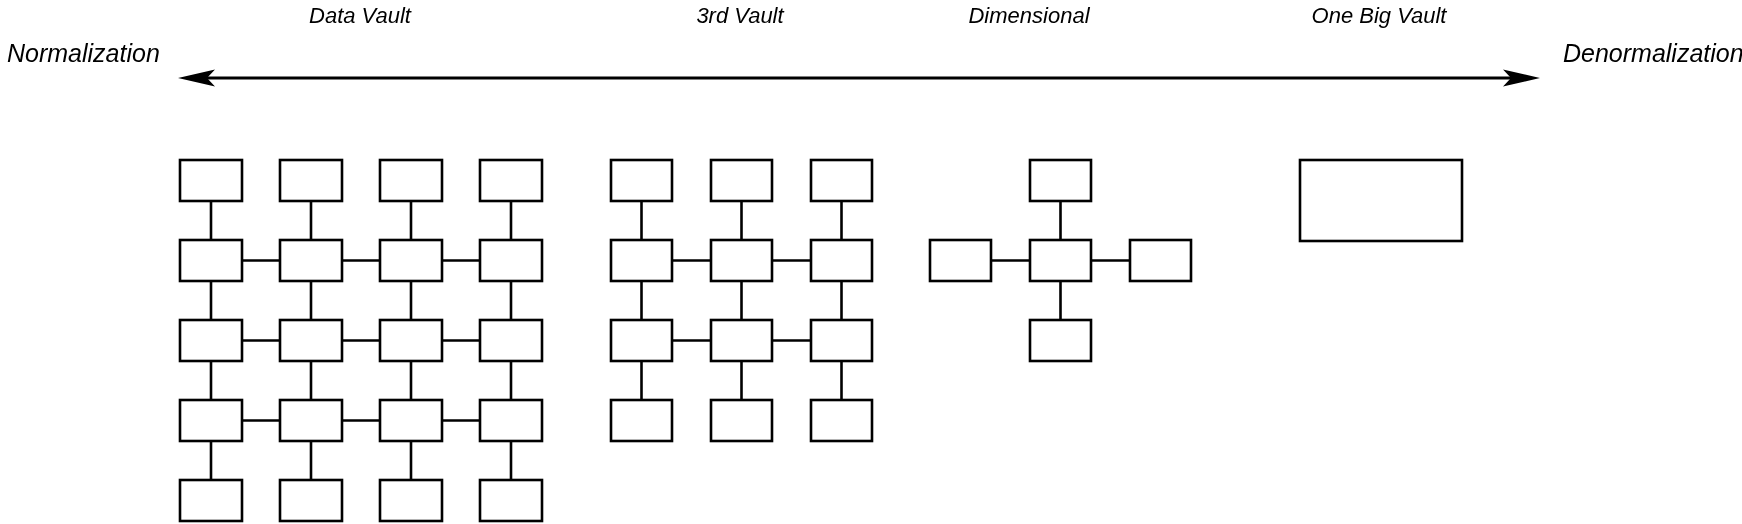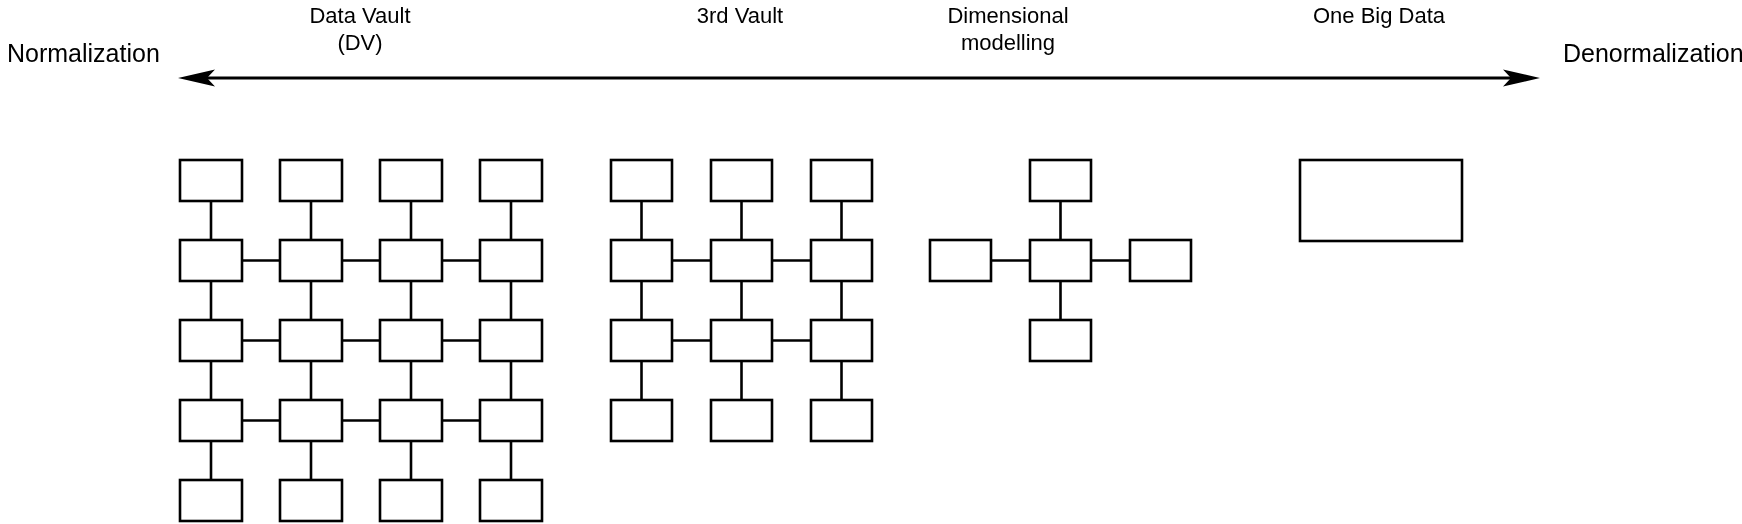--- a/index.html
+++ b/index.html
@@ -5,20 +5,21 @@
   * { box-sizing: border-box; }
   html, body { margin: 0; padding: 0; background: #ffffff; }
   .canvas {
     position: relative;
     width: 1742px;
     height: 524px;
     background: #ffffff;
     font-family: "Liberation Sans", "DejaVu Sans", sans-serif;
     color: #000000;
     overflow: hidden;
+    font-style: italic;
   }
   .diagram-svg {
     position: absolute;
     left: 0; top: 0;
     width: 1742px; height: 524px;
   }
   .node { fill: #ffffff; stroke: #000000; stroke-width: 2.6; }
   .edge { stroke: #000000; stroke-width: 2.6; }
   .axis-line { stroke: #000000; stroke-width: 2.8; }
   .axis-head { fill: #000000; stroke: none; }
@@ -39,31 +40,29 @@
   }
   .col-title div { white-space: nowrap; }
 </style>
 </head>
 <body>
 
 <div class="canvas">
 
   <div class="col-title" style="left:250px">
     <div>Data Vault</div>
-    <div>(DV)</div>
   </div>
   <div class="col-title" style="left:630px">
     <div>3rd Vault</div>
   </div>
-  <div class="col-title" style="left:898px">
+  <div class="col-title" style="left:919px">
     <div>Dimensional</div>
-    <div>modelling</div>
   </div>
   <div class="col-title" style="left:1269px">
-    <div>One Big Data</div>
+    <div>One Big Vault</div>
   </div>
 
   <div class="side-label" style="left:7px">Normalization</div>
   <div class="side-label" style="left:1563px">Denormalization</div>
 
   <svg id="diagram-svg" class="diagram-svg" viewBox="0 0 1742 524">
     <g>
       <line class="axis-line" x1="206" y1="78" x2="1512" y2="78"></line>
       <path class="axis-head" d="M178,78 L215,69.5 L207,78 L215,86.5 Z"></path>
       <path class="axis-head" d="M1540,78 L1503,69.5 L1511,78 L1503,86.5 Z"></path>

